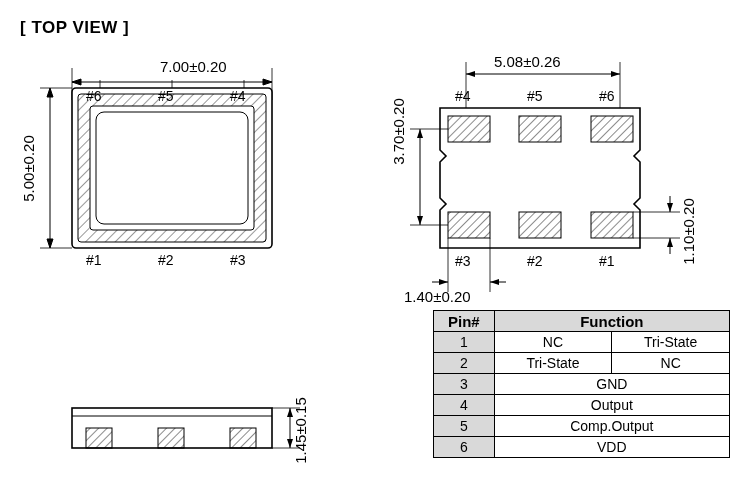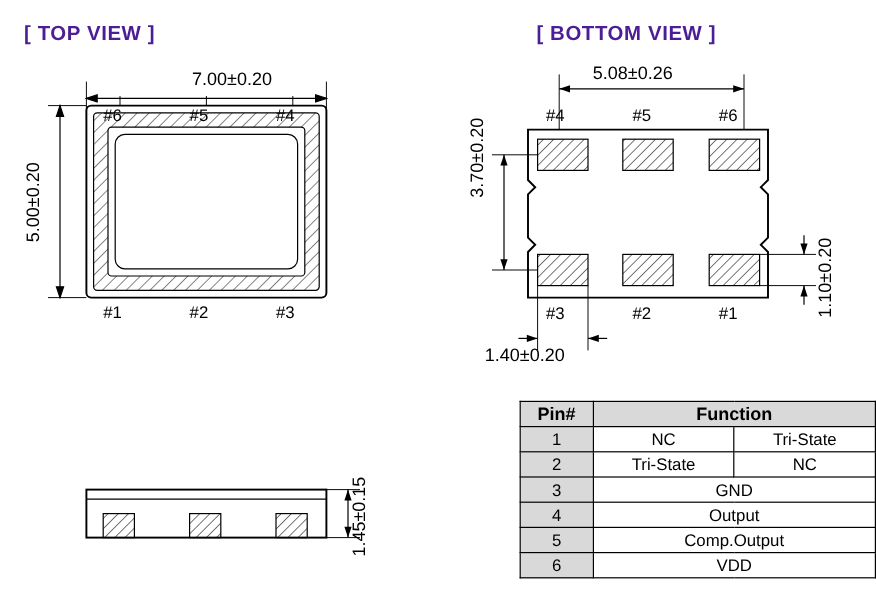--- a/index.html
+++ b/index.html
@@ -7,21 +7,21 @@
     width:730px;height:491px;
     background:#ffffff;
     font-family:"Liberation Sans", sans-serif;
     position:relative;
     overflow:hidden;
     color:#000;
   }
   .wrap{position:absolute;inset:0;}
   .lbl-head{
     position:absolute;
-    color:#4c1d95;
+    color:#000000;
     font-weight:bold;
     font-size:17px;
     letter-spacing:0.5px;
     white-space:nowrap;
   }
   .dim{
     position:absolute;
     font-size:15px;
     white-space:nowrap;
     color:#000;
@@ -39,21 +39,20 @@
   svg{position:absolute;left:0;top:0;overflow:visible;}
   .ln{stroke:#000;stroke-width:1;fill:none;}
   .ln-thin{stroke:#000;stroke-width:0.8;fill:none;}
   .body-out{stroke:#000;stroke-width:1.6;fill:#ffffff;}
   .pad{stroke:#000;stroke-width:1;}
   table.pintable{
     position:absolute;
     left:433px;top:310px;
     border-collapse:collapse;
     font-size:14px;
-    margin-top:24px;
   }
   table.pintable td,table.pintable th{
     border:1px solid #000;
     text-align:center;
     height:20px;
     padding:0 4px;
     font-weight:normal;
   }
   table.pintable th{
     font-weight:bold;
@@ -66,21 +65,20 @@
   }
   table.pintable td.fn{width:110px;}
   table.pintable td.fn2{width:110px;}
 </style>
 </head>
 <body>
 
 <div class="wrap">
 
   <div class="lbl-head" style="left:20px;top:18px;">[ TOP VIEW ]</div>
-  <div class="lbl-head" style="left:447px;top:18px;">[ BOTTOM  VIEW ]</div>
 
   <svg width="730" height="491">
 
     <line class="ln-thin" x1="72" y1="68" x2="72" y2="100"></line>
     <line class="ln-thin" x1="272" y1="68" x2="272" y2="100"></line>
 
     <line class="ln" x1="72" y1="82" x2="272" y2="82"></line>
     <path class="pad" fill="#000" d="M72,82 l9,-3 l0,6 z"></path>
     <path class="pad" fill="#000" d="M272,82 l-9,-3 l0,6 z"></path>
 

